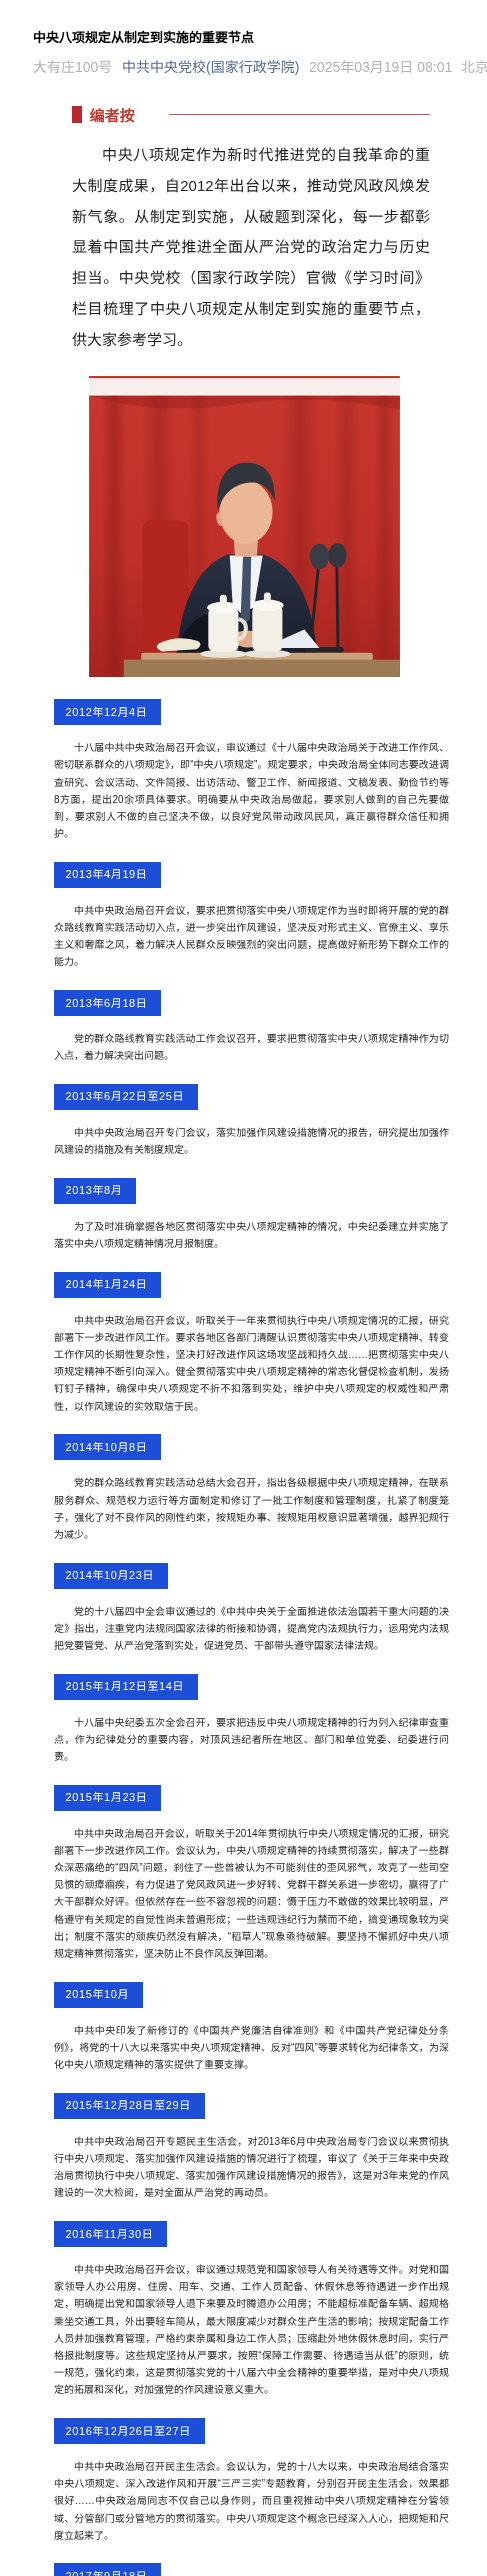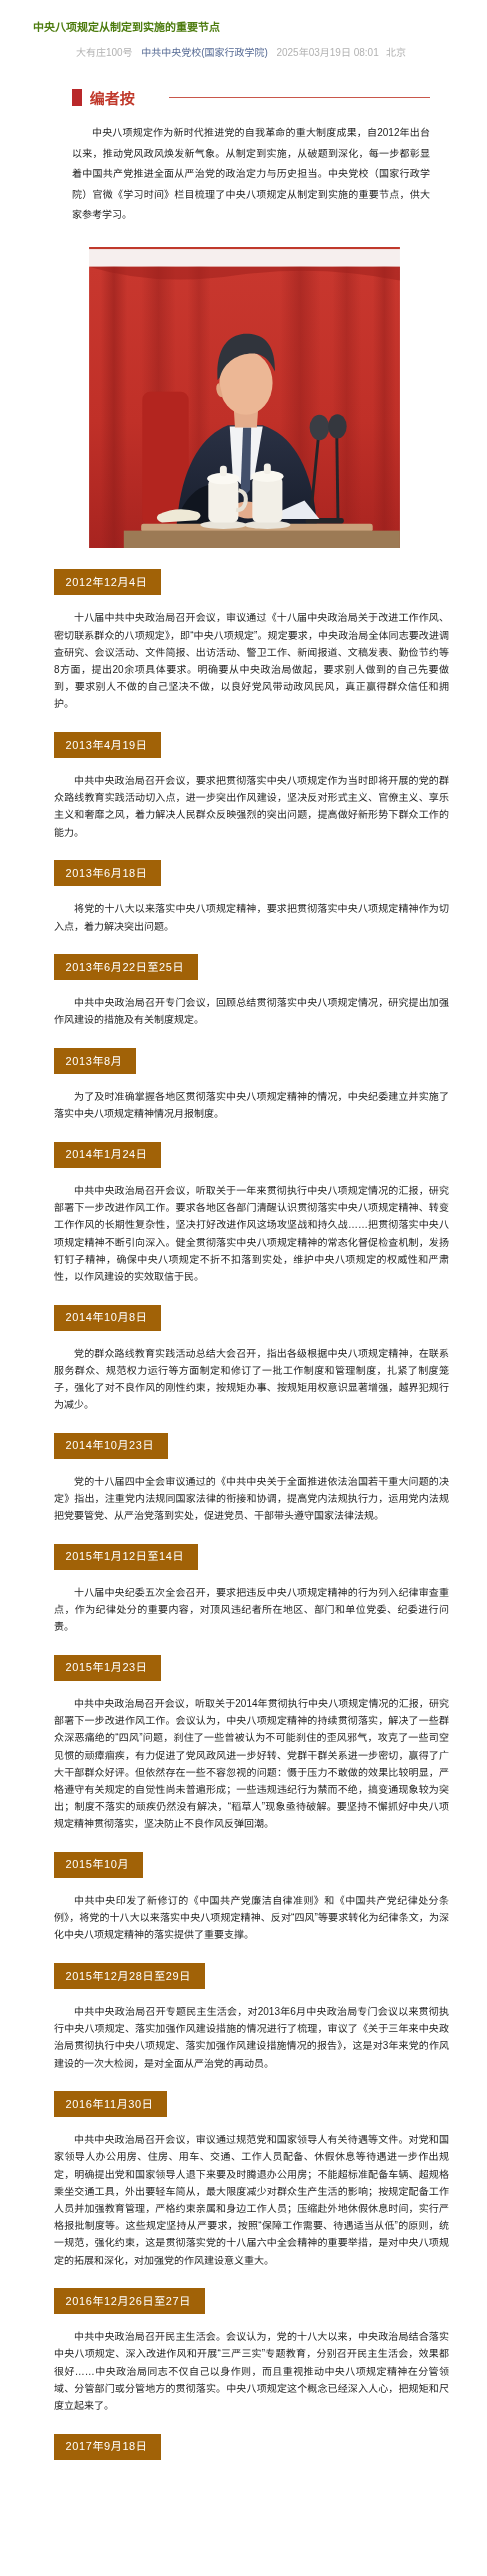--- a/index.html
+++ b/index.html
@@ -1,40 +1,40 @@
 <!DOCTYPE html>
 <html lang="zh-CN" style="font-size:9.3px"><head>
 <meta charset="utf-8">
 <style>
   html,body{margin:0;padding:0;background:#ffffff;}
   body{width:488px;font-family:"Liberation Sans","DejaVu Sans",sans-serif;color:#262626;}
   .page{width:488px;margin:0 auto;background:#fff;padding-bottom:14px;}
 
-  .article-title{margin:19px 39px 0 33px;font-size:11px;line-height:1.5;font-weight:bold;color:#4d7c0f;}
-  .byline{margin:8.7px 39px 0 33px;font-size:10px;color:#b2b2b2;white-space:nowrap;text-align:center;}
+  .article-title{margin:28px 39px 0 33px;font-size:13px;line-height:1.5;font-weight:bold;color:#000000;}
+  .byline{margin:8.7px 39px 0 33px;font-size:14px;color:#b2b2b2;white-space:nowrap;text-align:center;}
   .byline .src{margin-right:5.8px;}
   .byline .account{color:#576b95;margin-right:5.8px;cursor:pointer;}
   .byline .time{margin-right:4.6px;}
 
   
   .editor{margin:28px 58px 0 72px;}
   .editor-head{display:flex;align-items:center;}
   .editor-mark{width:9.8px;height:17.4px;background:#b9282a;flex:0 0 auto;}
   .editor-label{color:#c0392b;font-weight:bold;font-size:15px;margin-left:8px;flex:0 0 auto;}
   .editor-rule{flex:1 1 auto;height:0.6px;background:#c0392b;margin-left:34px;opacity:.85;}
-  .editor-text{margin:15px 0 0 0;font-size:10px;line-height:2.05;color:#1f1f1f;text-indent:2em;text-align:justify;}
+  .editor-text{margin:15px 0 0 0;font-size:15px;line-height:2.05;color:#1f1f1f;text-indent:2em;text-align:justify;}
 
   
   .photo-wrap{margin:21px auto 0;width:311px;line-height:0;}
   .photo-wrap svg{display:block;}
 
   
   .timeline{margin:5.8px 39px 0 54px;}
   .t-section{margin:0;}
-  .t-badge{display:inline-block;background:#a16207;color:#ffffff;font-size:11px;line-height:1;padding:7.5px 14px 7.5px 11.6px;margin-top:16px;letter-spacing:0.6px;}
+  .t-badge{display:inline-block;background:#1d4ed8;color:#ffffff;font-size:11px;line-height:1;padding:7.5px 14px 7.5px 11.6px;margin-top:16px;letter-spacing:0.6px;}
   .t-text{margin:14px 0 3.5px 0;font-size:10px;line-height:1.72;color:#1f1f1f;text-indent:2em;text-align:justify;}
 </style>
 </head>
 <body>
 
 <div class="page">
 
   <h1 class="article-title">中央八项规定从制定到实施的重要节点</h1>
 
   <div class="byline">
@@ -137,26 +137,26 @@
       <p class="t-text">十八届中共中央政治局召开会议，审议通过《十八届中央政治局关于改进工作作风、密切联系群众的八项规定》，即“中央八项规定”。规定要求，中央政治局全体同志要改进调查研究、会议活动、文件简报、出访活动、警卫工作、新闻报道、文稿发表、勤俭节约等8方面，提出20余项具体要求。明确要从中央政治局做起，要求别人做到的自己先要做到，要求别人不做的自己坚决不做，以良好党风带动政风民风，真正赢得群众信任和拥护。</p>
     </div>
 
     <div class="t-section">
       <div class="t-badge">2013年4月19日</div>
       <p class="t-text">中共中央政治局召开会议，要求把贯彻落实中央八项规定作为当时即将开展的党的群众路线教育实践活动切入点，进一步突出作风建设，坚决反对形式主义、官僚主义、享乐主义和奢靡之风，着力解决人民群众反映强烈的突出问题，提高做好新形势下群众工作的能力。</p>
     </div>
 
     <div class="t-section">
       <div class="t-badge">2013年6月18日</div>
-      <p class="t-text">将党的十八大以来落实中央八项规定精神，要求把贯彻落实中央八项规定精神作为切入点，着力解决突出问题。</p>
+      <p class="t-text">党的群众路线教育实践活动工作会议召开，要求把贯彻落实中央八项规定精神作为切入点，着力解决突出问题。</p>
     </div>
 
     <div class="t-section">
       <div class="t-badge">2013年6月22日至25日</div>
-      <p class="t-text">中共中央政治局召开专门会议，回顾总结贯彻落实中央八项规定情况，研究提出加强作风建设的措施及有关制度规定。</p>
+      <p class="t-text">中共中央政治局召开专门会议，落实加强作风建设措施情况的报告，研究提出加强作风建设的措施及有关制度规定。</p>
     </div>
 
     <div class="t-section">
       <div class="t-badge">2013年8月</div>
       <p class="t-text">为了及时准确掌握各地区贯彻落实中央八项规定精神的情况，中央纪委建立并实施了落实中央八项规定精神情况月报制度。</p>
     </div>
 
 
     <div class="t-section">
       <div class="t-badge">2014年1月24日</div>

